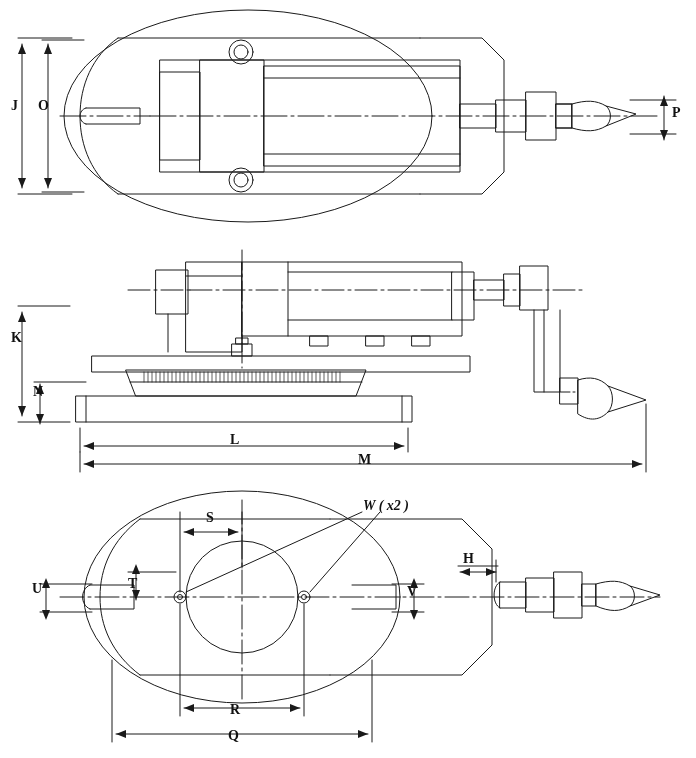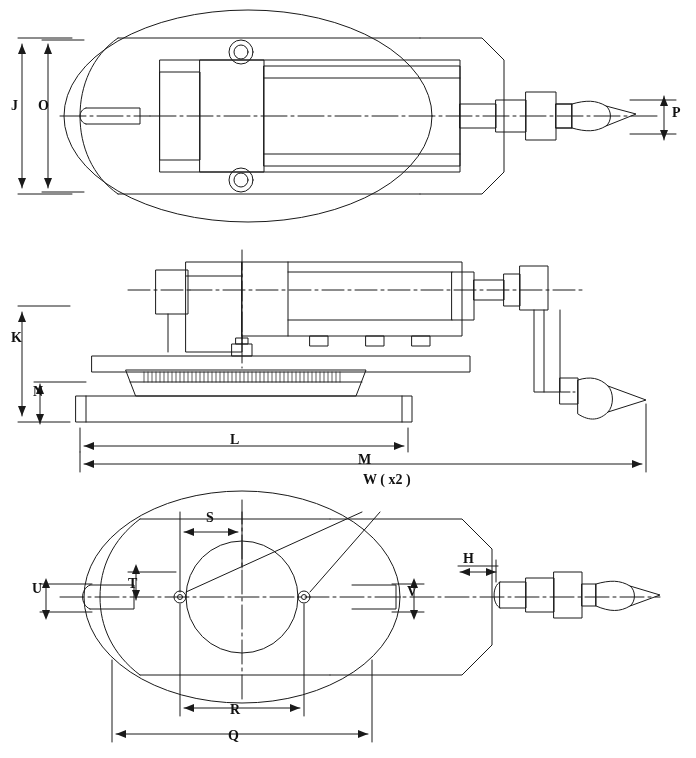--- a/index.html
+++ b/index.html
@@ -278,21 +278,21 @@
     </g>
   </svg>
 
   <div class="lbl" style="left:11px;top:98px;">J</div>
   <div class="lbl" style="left:38px;top:98px;">O</div>
   <div class="lbl" style="left:672px;top:105px;">P</div>
   <div class="lbl" style="left:11px;top:330px;">K</div>
   <div class="lbl" style="left:33px;top:384px;">N</div>
   <div class="lbl" style="left:230px;top:432px;">L</div>
   <div class="lbl" style="left:358px;top:452px;">M</div>
-  <div class="lbl" style="left:363px;top:472px;">W ( x2 )</div>
+  <div class="lbl" style="left:363px;top:498px;font-style:italic;">W ( x2 )</div>
   <div class="lbl" style="left:206px;top:510px;">S</div>
   <div class="lbl" style="left:463px;top:551px;">H</div>
   <div class="lbl" style="left:32px;top:581px;">U</div>
   <div class="lbl" style="left:128px;top:576px;">T</div>
   <div class="lbl" style="left:407px;top:584px;">V</div>
   <div class="lbl" style="left:230px;top:702px;">R</div>
   <div class="lbl" style="left:228px;top:728px;">Q</div>
 
 </div>
 

